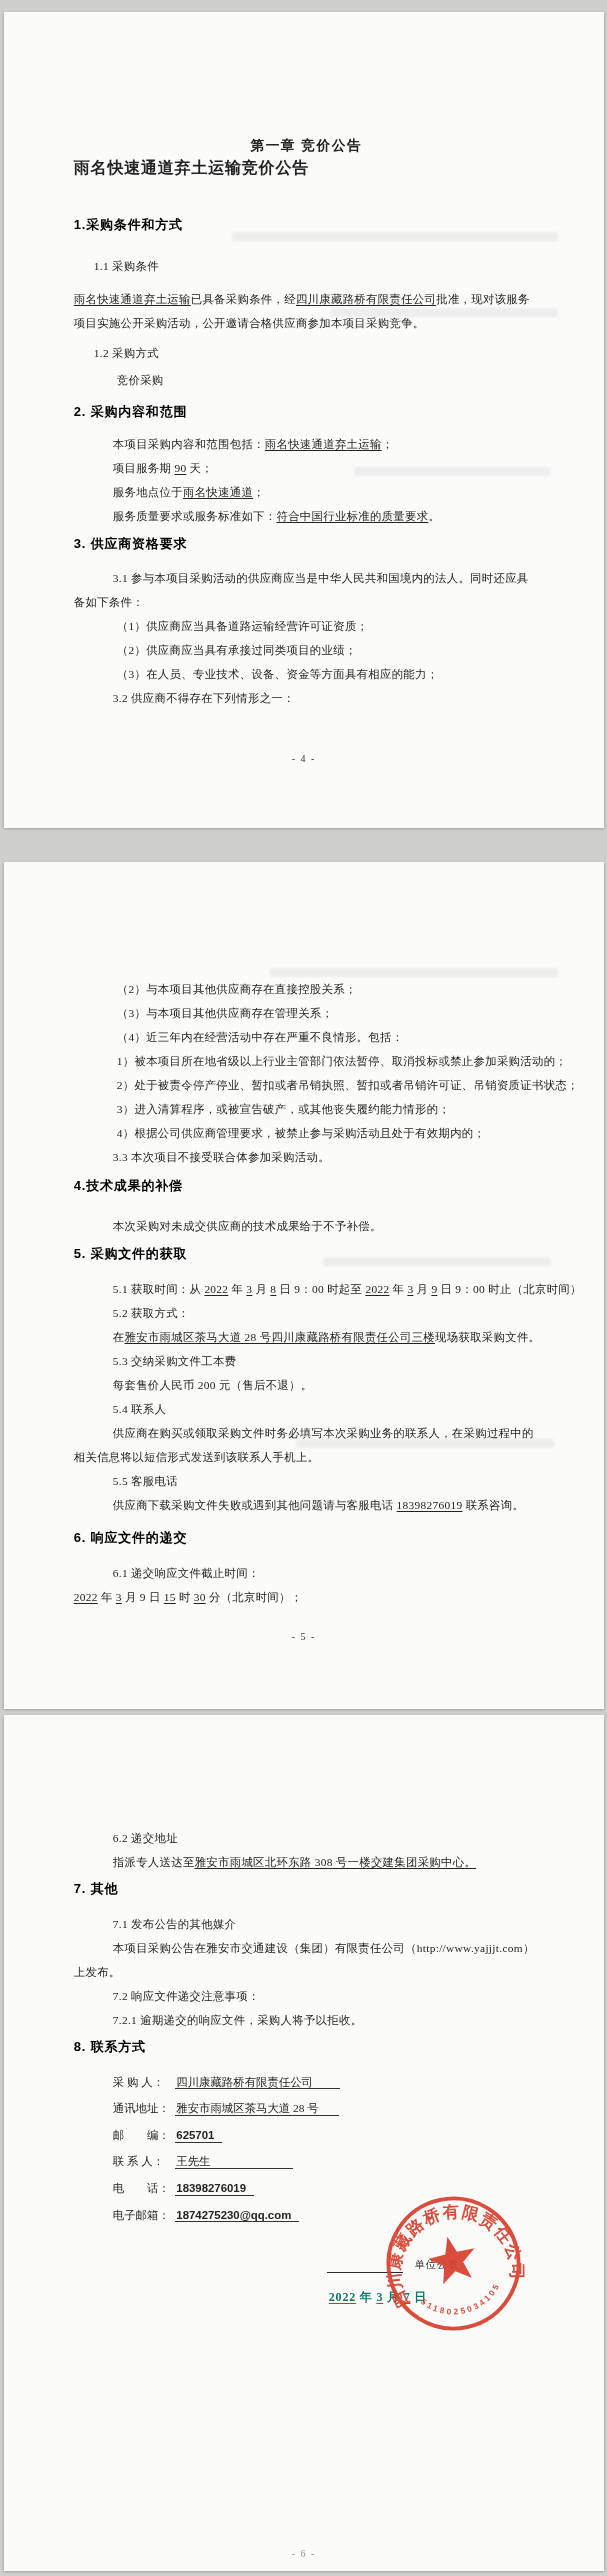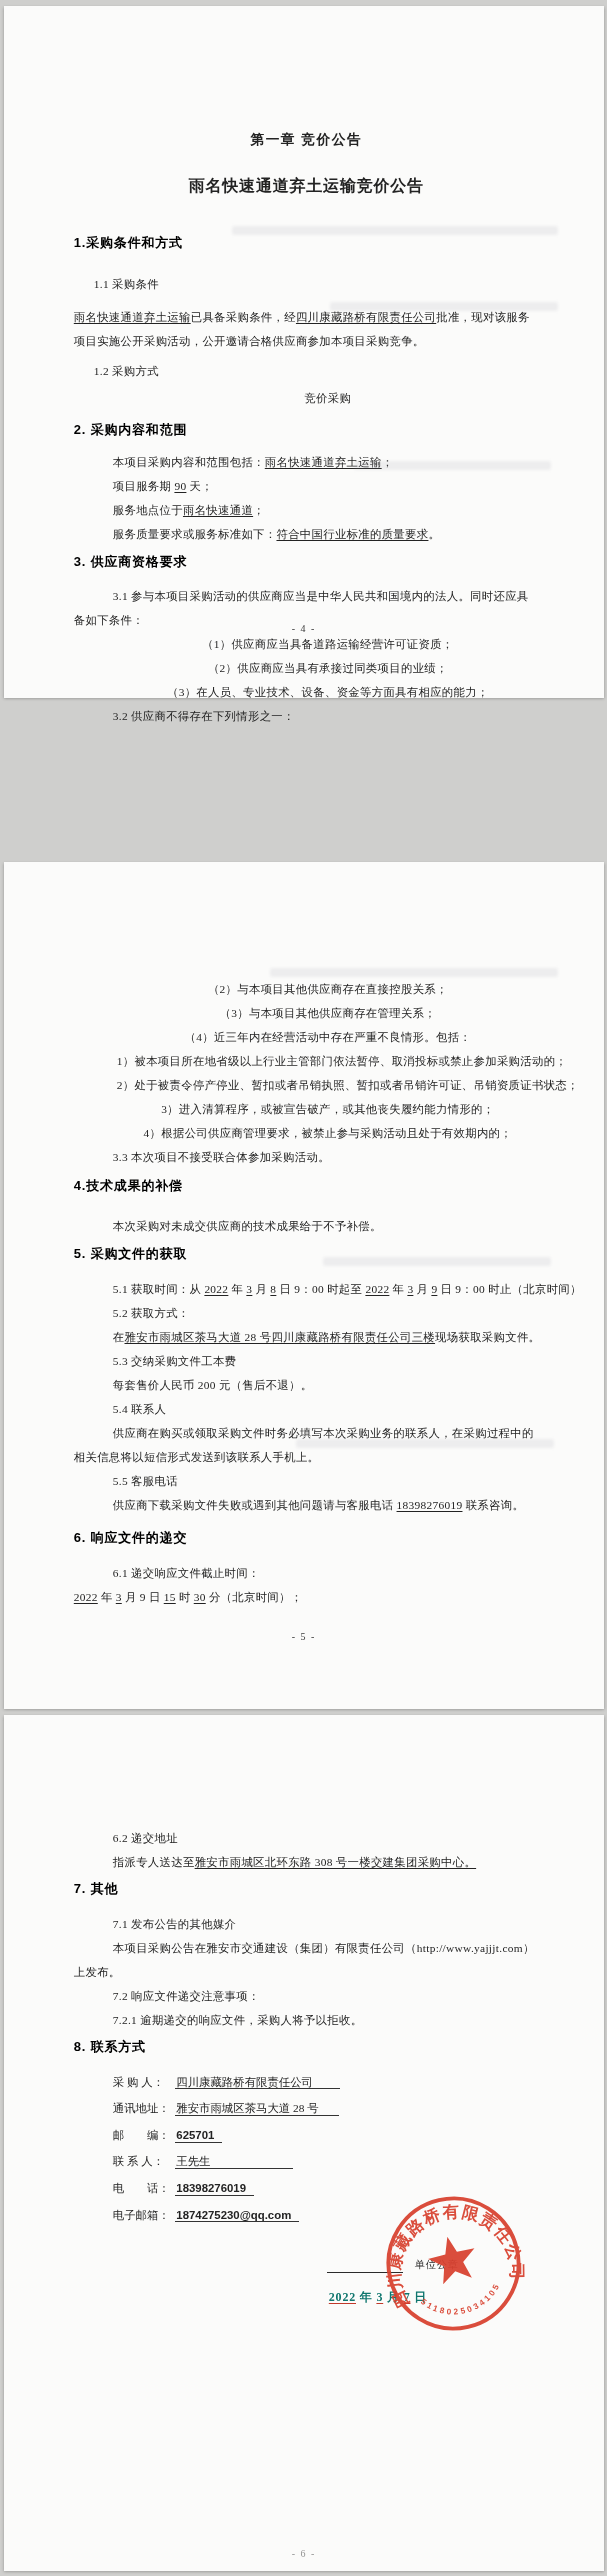--- a/index.html
+++ b/index.html
@@ -1,34 +1,34 @@
 <!DOCTYPE html>
 <html style="font-size:12px"><head>
 <meta charset="utf-8">
 <style>
   html,body{margin:0;padding:0;background:#cfcfcd;}
   .canvas{position:relative;width:607px;height:2576px;background:#cfcfcd;overflow:hidden;
           font-family:"Liberation Serif","DejaVu Serif",serif;color:#232323;}
   .page{position:absolute;left:3.8px;width:600px;background:#fbfbfa;
         box-shadow:0 0.8px 3px rgba(0,0,0,.3);}
-  #page1{top:6px;height:692px;}
+  #page1{top:12px;height:816px;}
   #page2{top:862px;height:847px;}
   #page3{top:1715px;height:856px;}
   .inner{padding:0 65px 0 70px;}
   .line{font-size:11.4px;line-height:24px;margin:0;letter-spacing:0.3px;}
   .nw{white-space:nowrap;}
   .ind{text-indent:39px;}
-  .ind2{text-indent:43px;text-align:center;}
+  .ind2{text-indent:43px;}
   .subnum{text-indent:20px;}
   .sec{font-family:"Liberation Sans","DejaVu Sans",sans-serif;font-weight:bold;
        font-size:13px;line-height:23px;color:#000000;margin:0;letter-spacing:0.8px;}
   .doc-title{font-family:"Liberation Sans","DejaVu Sans",sans-serif;font-weight:bold;
        font-size:13.7px;text-align:center;letter-spacing:1.5px;margin:0;line-height:21px;}
   .doc-sub{font-family:"Liberation Sans","DejaVu Sans",sans-serif;font-weight:bold;
-       font-size:16px;text-align:center;letter-spacing:0.8px;margin:24px 0 0;line-height:24px;}
+       font-size:16px;letter-spacing:0.8px;margin:0 0 0;line-height:24px;}
   .u{text-decoration:underline;text-underline-offset:2.3px;}
   .pageno{position:absolute;left:0;right:0;text-align:center;font-size:10px;color:#3a3a3a;letter-spacing:1.5px;}
   .ghost{position:absolute;background:rgba(150,150,160,.13);filter:blur(1.5px);border-radius:2.3px;pointer-events:none;}
   
   .crow{font-size:11.4px;line-height:26.6px;margin:0;text-indent:39px;white-space:nowrap;}
   .clabel{display:inline-block;min-width:62px;text-indent:0;}
   .cval{border-bottom:0.8px solid #333;padding:0 4.6px 0.8px 1.5px;text-indent:0;}
   .cnum{font-family:"Liberation Sans","DejaVu Sans",sans-serif;font-weight:bold;font-size:11.4px;}
   
   .seal-wrap{position:absolute;left:379px;top:478px;width:141px;height:141px;

